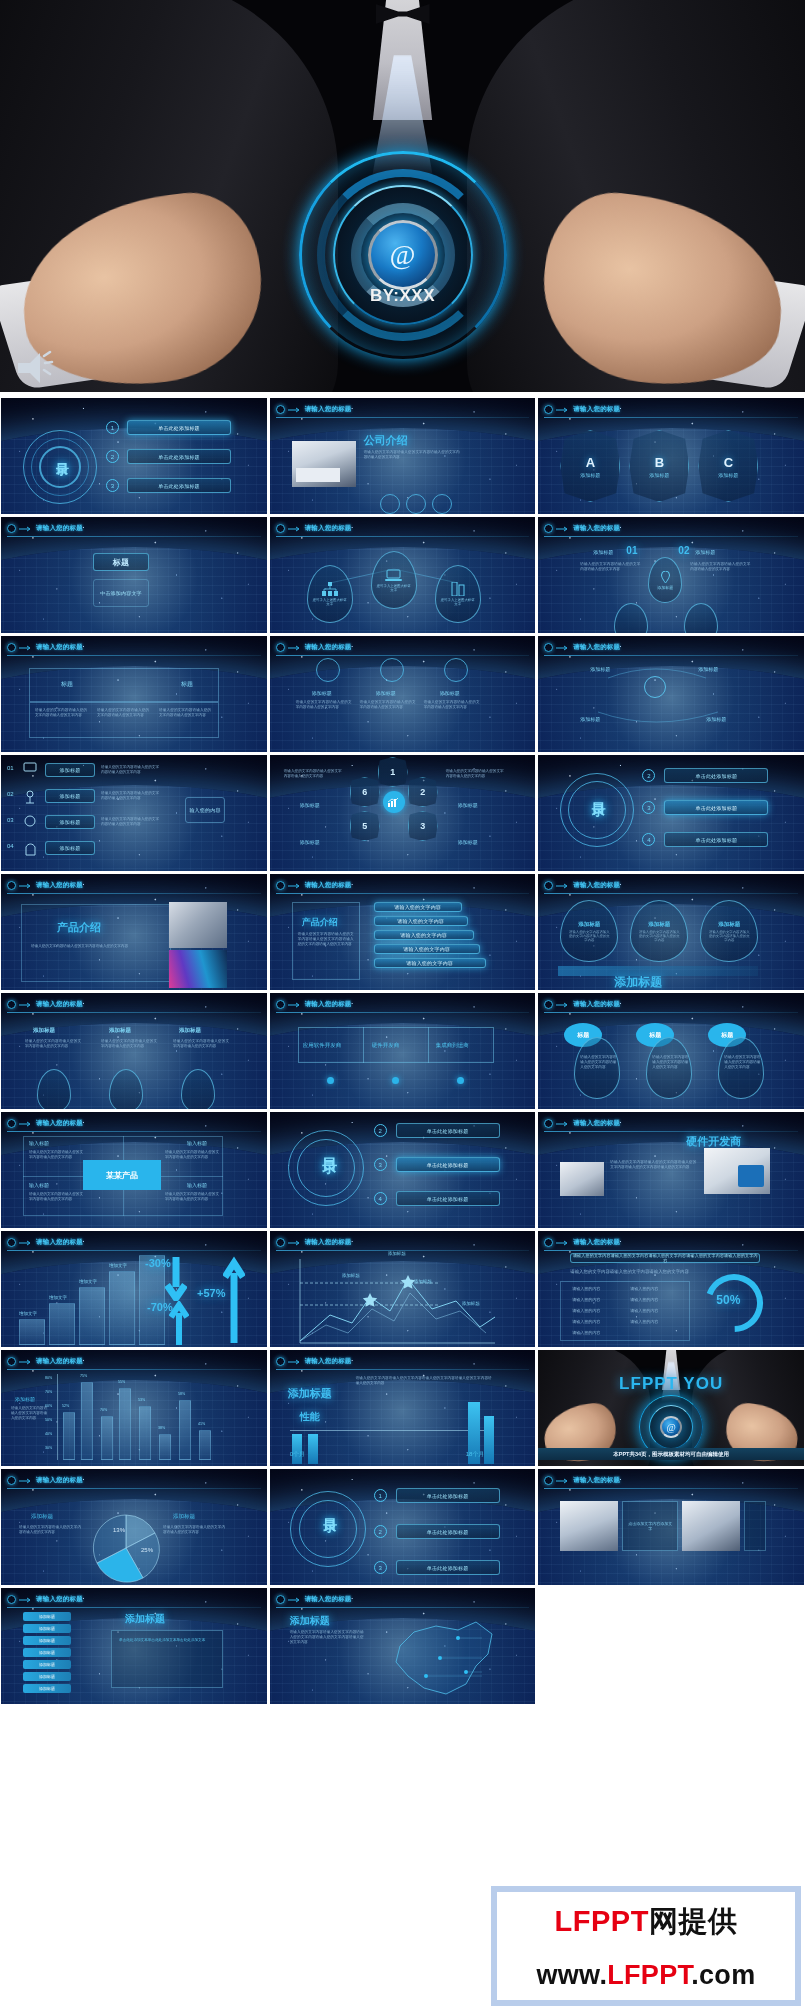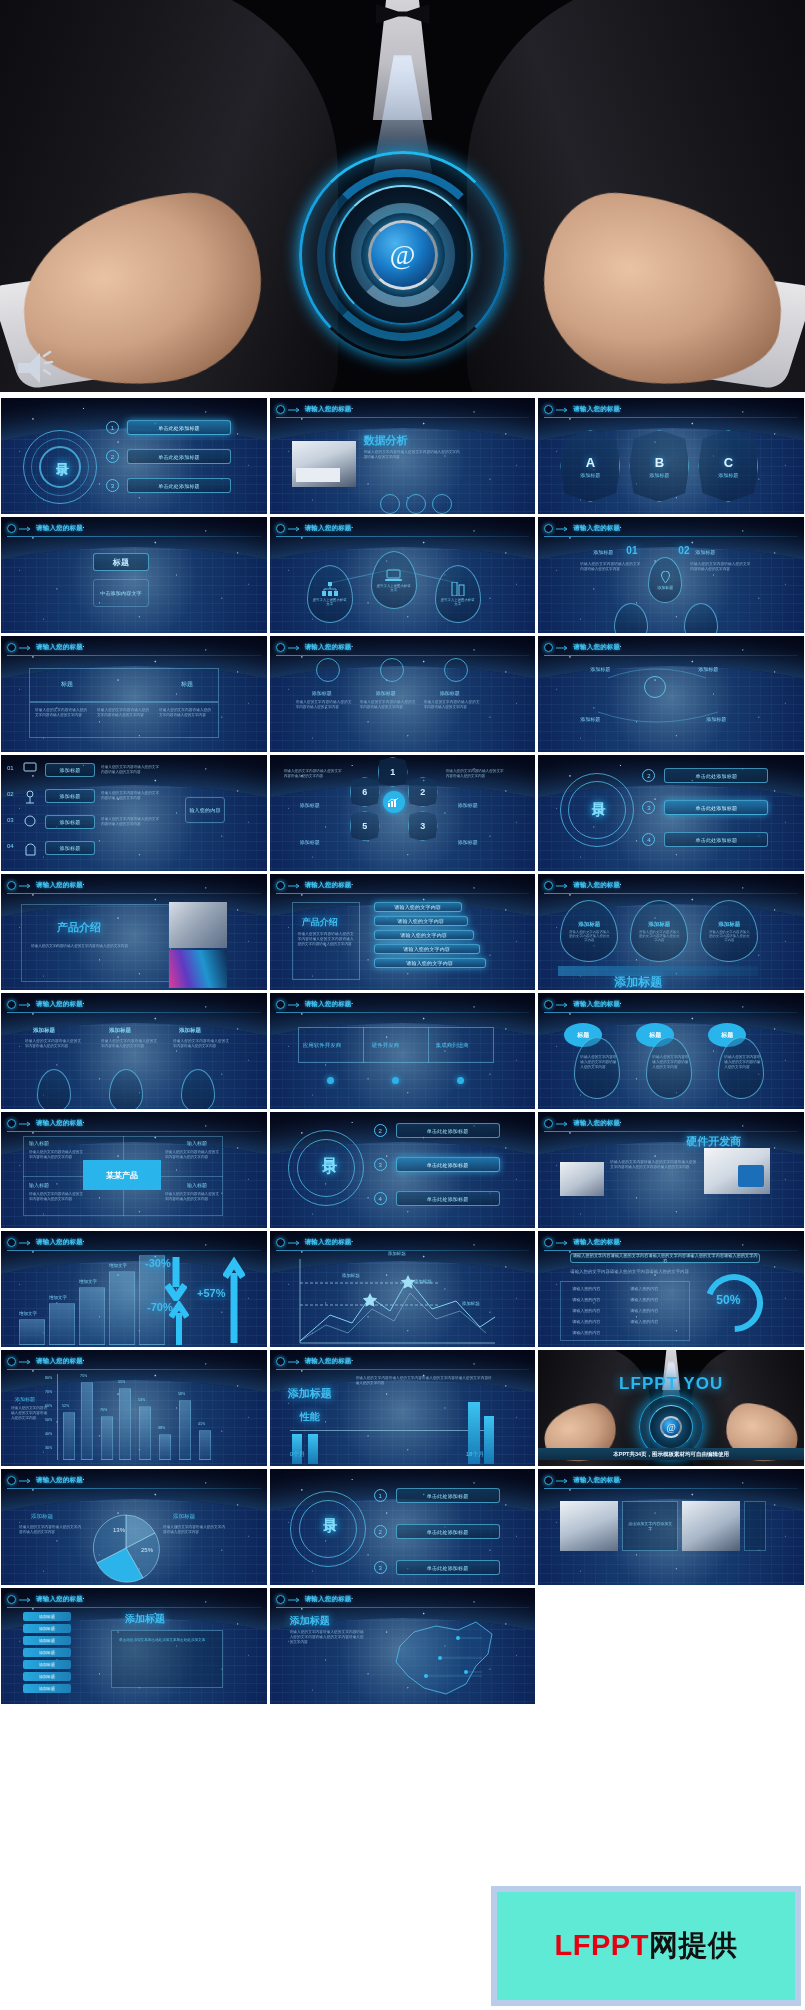--- a/index.html
+++ b/index.html
@@ -226,21 +226,21 @@
 
   
   .watermark {
     position:absolute; right:4px; bottom:4px;
     width:310px; height:120px;
     background:#b9cdeb; padding:6px;
     display:flex; align-items:center; justify-content:center;
     z-index:40;
   }
   .wm-inner {
-    width:100%; height:100%; background:#5eead4;
+    width:100%; height:100%; background:#ffffff;
     display:flex; flex-direction:column; align-items:center; justify-content:center; gap:18px;
   }
   .wm-l1 { font-size:29px; font-weight:bold; color:#111; letter-spacing:.5px; }
   .wm-l1 .red { color:#e60012; }
   .wm-l2 { font-size:27px; font-weight:bold; color:#111; letter-spacing:.3px; }
   .wm-l2 .red { color:#e60012; }
 </style>
 </head>
 <body>
 
@@ -261,20 +261,21 @@
     <div class="orb-glow"></div>
     <div class="ring r1"></div>
     <div class="ring r2"></div>
     <div class="ring r3"></div>
     <div class="ring r4"></div>
     <div class="ring r5">
       <div class="at-sym">@</div>
     </div>
   </div>
 
+  <div class="hero-by">BY:XXX</div>
 
   <svg class="megaphone" viewBox="0 0 42 40">
     <path d="M4 15 L16 15 L26 5 L26 35 L16 25 L4 25 Z" fill="#cfd8e2"></path>
     <path d="M30 8 L36 4 M31 15 L38 14 M30 22 L36 26" stroke="#cfd8e2" stroke-width="2.6" fill="none" stroke-linecap="round"></path>
   </svg>
 
 </div>
 
 <div class="grid">
 
@@ -303,21 +304,21 @@
       <svg class="hdr-arrow" viewBox="0 0 14 6">
           <path d="M0 3h10M8 1l3 2-3 2" stroke="#2fb4e8" stroke-width="1" fill="none"></path>
         </svg>
       <span class="hdr-txt">请输入您的标题</span>
     </div>
     <div class="hdr-rule"></div>
     <div class="photo" style="left:22px;top:43px;width:64px;height:46px;">
       <div style="position:absolute;inset:0;background:linear-gradient(160deg,#e9eef4 0%,#c6d0dc 40%,#8a97a8 70%,#4c5a70 100%)"></div>
       <div style="position:absolute;left:4px;bottom:5px;width:44px;height:14px;background:#e8edf3;"></div>
     </div>
-    <div class="big-ct" style="left:94px;top:35px;font-size:11px;">数据分析</div>
+    <div class="big-ct" style="left:94px;top:35px;font-size:11px;">公司介绍</div>
     <div class="ptxt" style="left:94px;top:52px;width:96px;">请输入您的文字内容请输入您的文字内容请输入您的文字内容请输入您的文字内容</div>
     <div class="tcircle" style="left:110px;top:96px;width:20px;height:20px;"></div>
     <div class="tcircle" style="left:136px;top:96px;width:20px;height:20px;"></div>
     <div class="tcircle" style="left:162px;top:96px;width:20px;height:20px;"></div>
   </div>
 
   <div class="thumb">
     <div class="sky"></div>
       <div class="earth"></div>
       <div class="latlines"></div>
@@ -1087,14 +1088,17 @@
     </svg>
   </div>
 
 </div>
 
 <div class="watermark">
   <div class="wm-inner">
     <div class="wm-l1">
       <span class="red">LFPPT</span><span>网提供</span>
     </div>
+    <div class="wm-l2">
+      <span>www.</span><span class="red">LFPPT</span><span>.com</span>
+    </div>
   </div>
 </div>
 
 </body></html>

